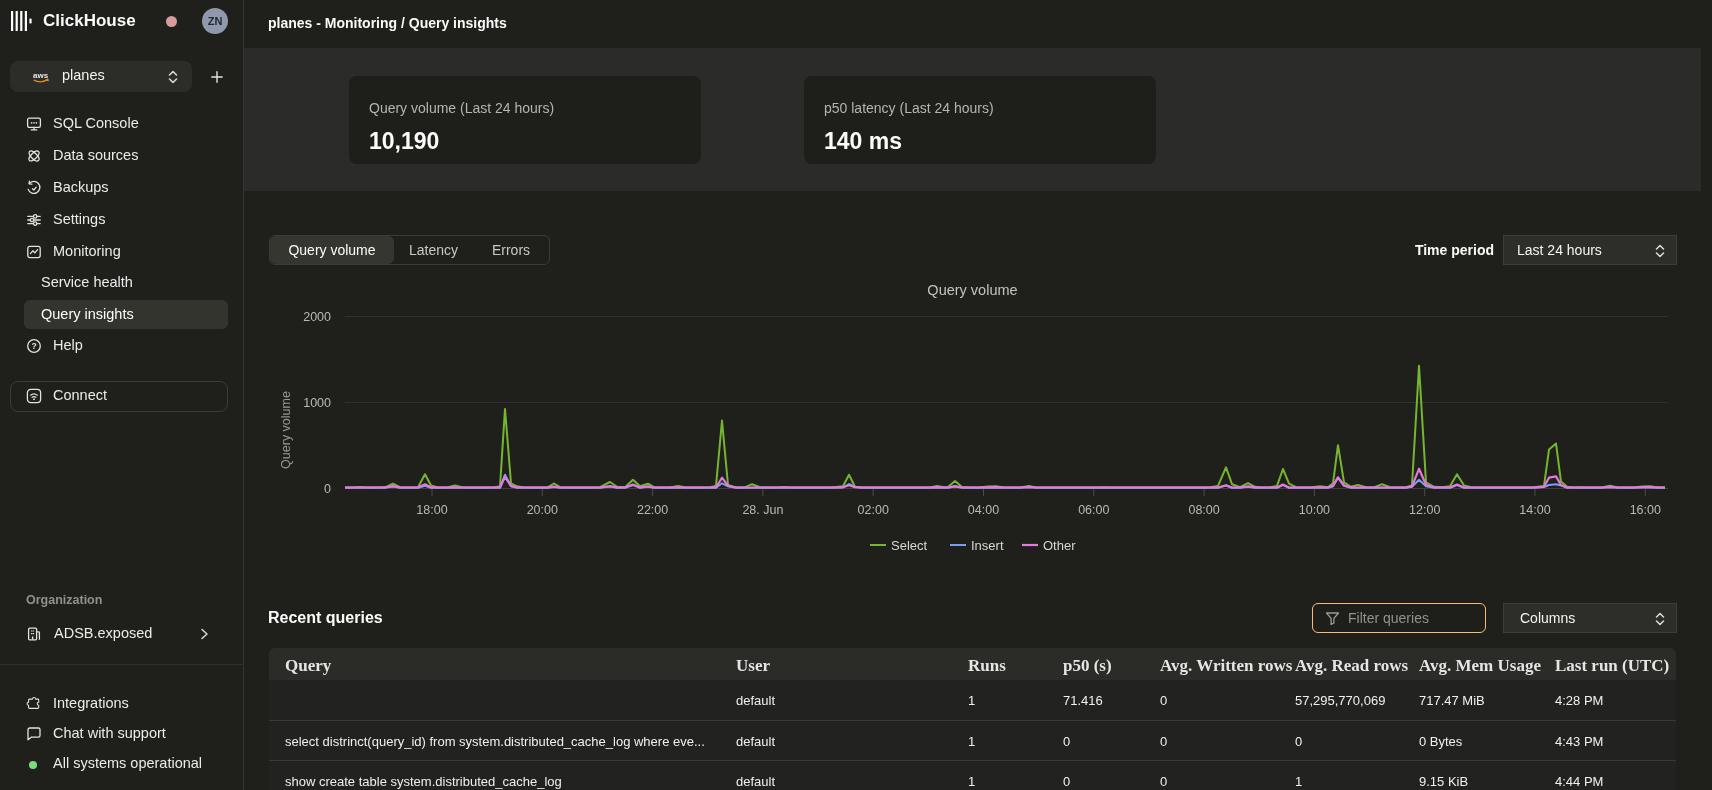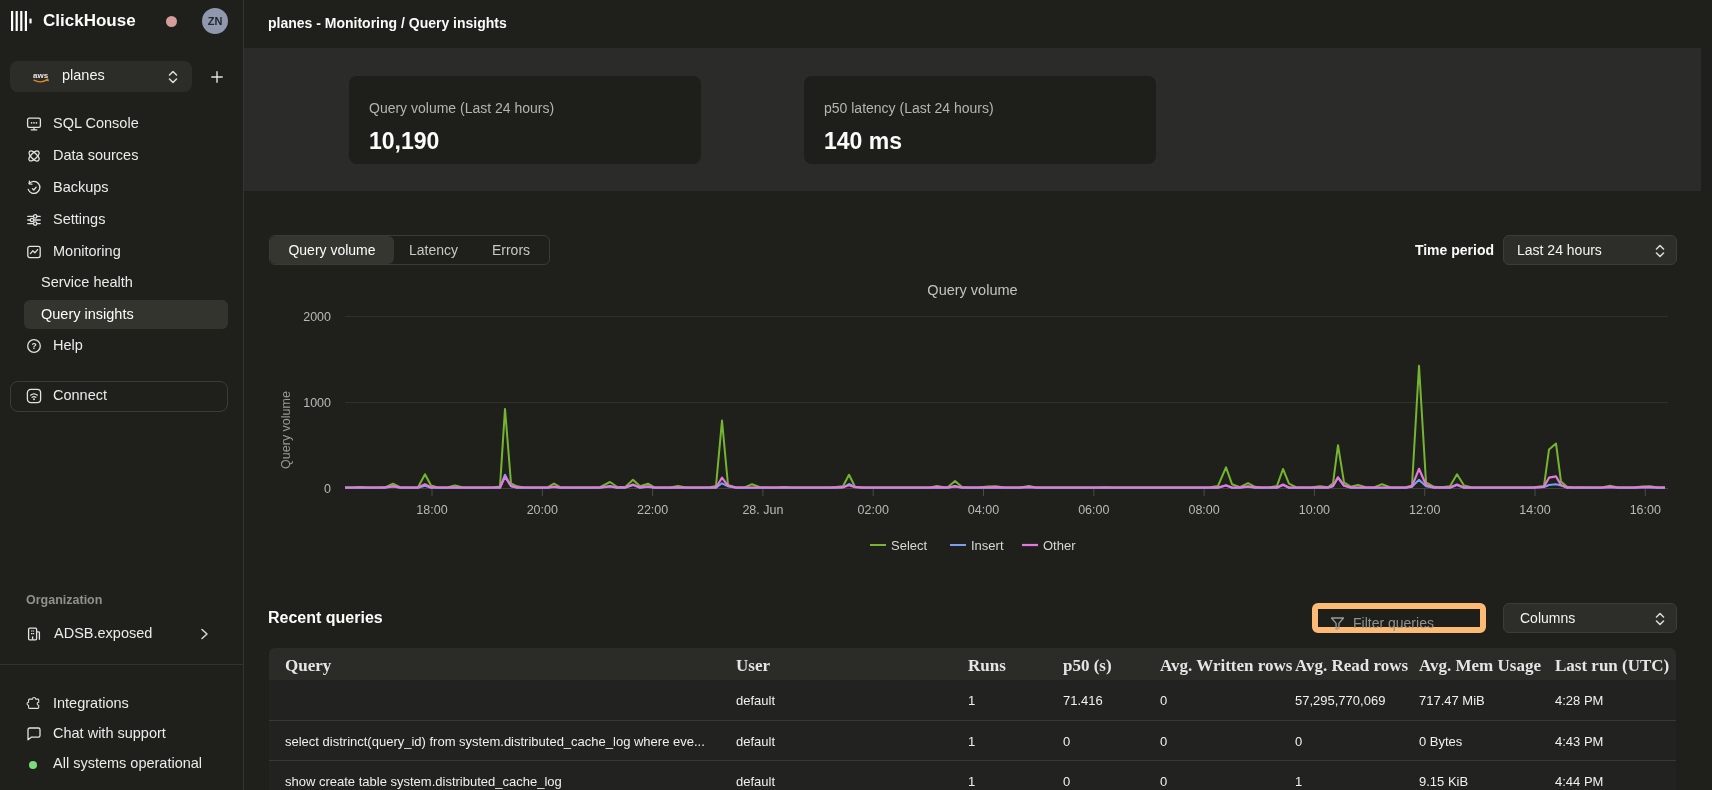--- a/index.html
+++ b/index.html
@@ -20,28 +20,28 @@
 .clabel { position:absolute; left:20px; top:24px; font-size:14px; color:#b3b5b1; }
 .cval { position:absolute; left:20px; top:52px; font-size:23px; font-weight:700; color:#fcfcfa; }
 
 #tabs { position:absolute; left:25px; top:235px; height:30px; border:1px solid #3a3b35;
   border-radius:6px; display:flex; align-items:stretch; }
 .tab { font-size:14px; color:#c6c8c4; display:flex; align-items:center; justify-content:center; }
 .tab.act { background:#35362f; border-radius:6px; color:#fcfcfa; }
 #tplabel { position:absolute; left:1166px; top:242px; width:84px; text-align:right;
   font-size:14px; font-weight:700; color:#fafaf8; }
 .sel { position:absolute; width:174px; height:30px; background:#2d2e29; border:1px solid #3c3d37;
-  border-radius:6px; font-size:14px; color:#f4f4f2; line-height:28px; padding-left:13px; }
+  border-radius:0; font-size:14px; color:#f4f4f2; line-height:28px; padding-left:13px; }
 .updn { position:absolute; right:10px; top:7px; width:12px; height:16px; }
 #ctitle { position:absolute; left:0; top:282px; width:1457px; text-align:center;
   font-size:14.5px; color:#c2c4c0; }
 
 #rqtitle { position:absolute; left:24px; top:609px; font-size:16px; font-weight:700; color:#fcfcfa; }
 #filter { position:absolute; left:1068px; top:603px; width:174px; height:30px; background:#1e1f1b;
-  border:6px solid #fdba74; border-radius:6px;padding-left:22px; }
+  border:1px solid #fdba74; border-radius:6px;padding-left:22px; }
 #filter span { position:absolute; left:35px; top:6px; font-size:14px; color:#90928d; }
 
 #tbl { position:absolute; left:25px; top:648px; width:1407px; height:142px; }
 #thead { position:absolute; left:0; top:0; width:1407px; height:32px; background:#2b2c27;
   border-radius:6px 6px 0 0; }
 .th { position:absolute; top:8px; font-size:17px; font-weight:700; color:#e5e5e5;font-family:Liberation Serif, serif; }
 .trow { position:absolute; left:0; width:1407px; height:40px; background:#222320; }
 .td { position:absolute; top:13px; font-size:13px; color:#f0f0ee; }
 .c0{left:16px}.c1{left:467px}.c2{left:699px}.c3{left:794px}.c4{left:891px}.c5{left:1026px}.c6{left:1150px}.c7{left:1286px}
 </style>

